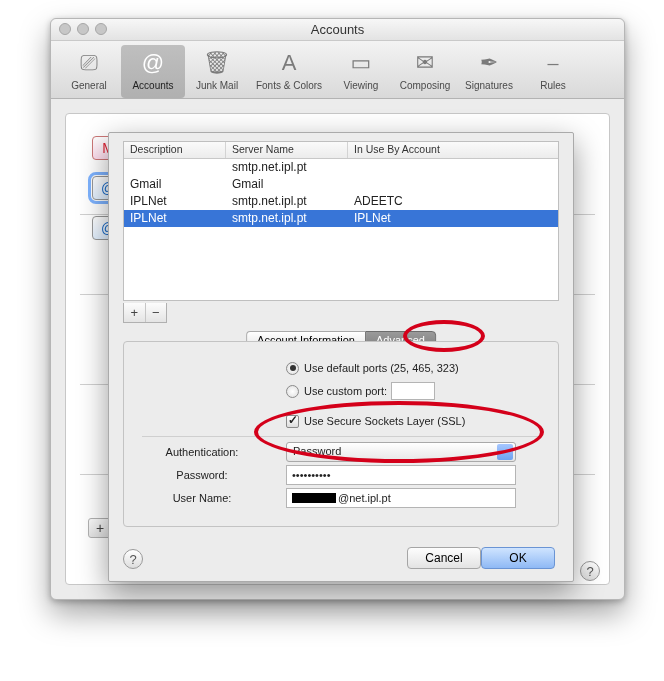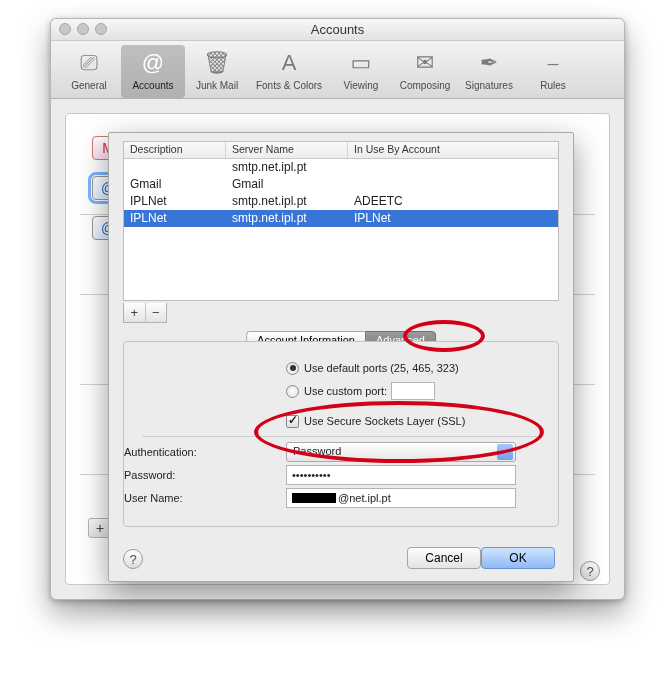--- a/index.html
+++ b/index.html
@@ -59,21 +59,21 @@
   .segtabs { position: absolute; top: 198px; left: 50%; transform: translateX(-50%); display: flex; height: 20px; font-size: 11px; }
   .seg { padding: 2px 10px; background: linear-gradient(#fff,#e2e2e2); border: 1px solid #a9a9a9; }
   .seg:first-child { border-radius: 4px 0 0 4px; border-right: none; }
   .seg:last-child { border-radius: 0 4px 4px 0; }
   .seg.sel { background: linear-gradient(#9a9a9a,#7c7c7c); color: #fff; border-color: #6c6c6c; }
   .innerpanel {
     position: absolute; left: 14px; right: 14px; top: 208px; height: 186px;
     border: 1px solid #c3c3c3; border-radius: 4px; background: #ececec; padding-top: 14px;
   }
   .row { display: flex; align-items: center; height: 22px; margin: 1px 0; font-size: 11px; color: #222; }
-  .row .lbl { width: 162px; text-align: left; padding-right: 6px; }
+  .row .lbl { width: 162px; text-align: center; padding-right: 6px; }
   .radio { width: 13px; height: 13px; border-radius: 50%; border: 1px solid #8a8a8a; background: radial-gradient(#fff,#ddd); margin-right: 5px; display: inline-flex; align-items: center; justify-content: center; }
   .radio.checked::after { content:""; width: 6px; height: 6px; border-radius: 50%; background: #333; }
   .check { width: 13px; height: 13px; border: 1px solid #8a8a8a; background: linear-gradient(#fff,#ddd); border-radius: 2px; margin-right: 5px; position: relative; display: inline-block; }
   .check.checked::after { content: "✓"; position: absolute; top: -3px; left: 1px; font-size: 12px; font-weight: bold; color: #222; }
   .portinput { width: 44px; height: 18px; border: 1px solid #b4b4b4; background: #fff; margin-left: 4px; }
   .sep { height: 1px; background: #cfcfcf; margin: 4px 18px; }
   .select { height: 20px; border: 1px solid #a9a9a9; background: linear-gradient(#fff,#e6e6e6); border-radius: 3px; width: 230px; position: relative; padding: 2px 6px; font-size: 11px; }
   .select::after { content:""; position: absolute; right: 2px; top: 1px; width: 16px; height: 16px; background: linear-gradient(#a6c7ff,#6ea2f0); border-radius: 2px; }
   .txtinput { height: 20px; border: 1px solid #b4b4b4; background: #fff; width: 230px; padding: 2px 5px; font-size: 11px; display: flex; align-items: center; }
   .redact { display: inline-block; width: 44px; height: 10px; background: #000; margin-right: 2px; }

